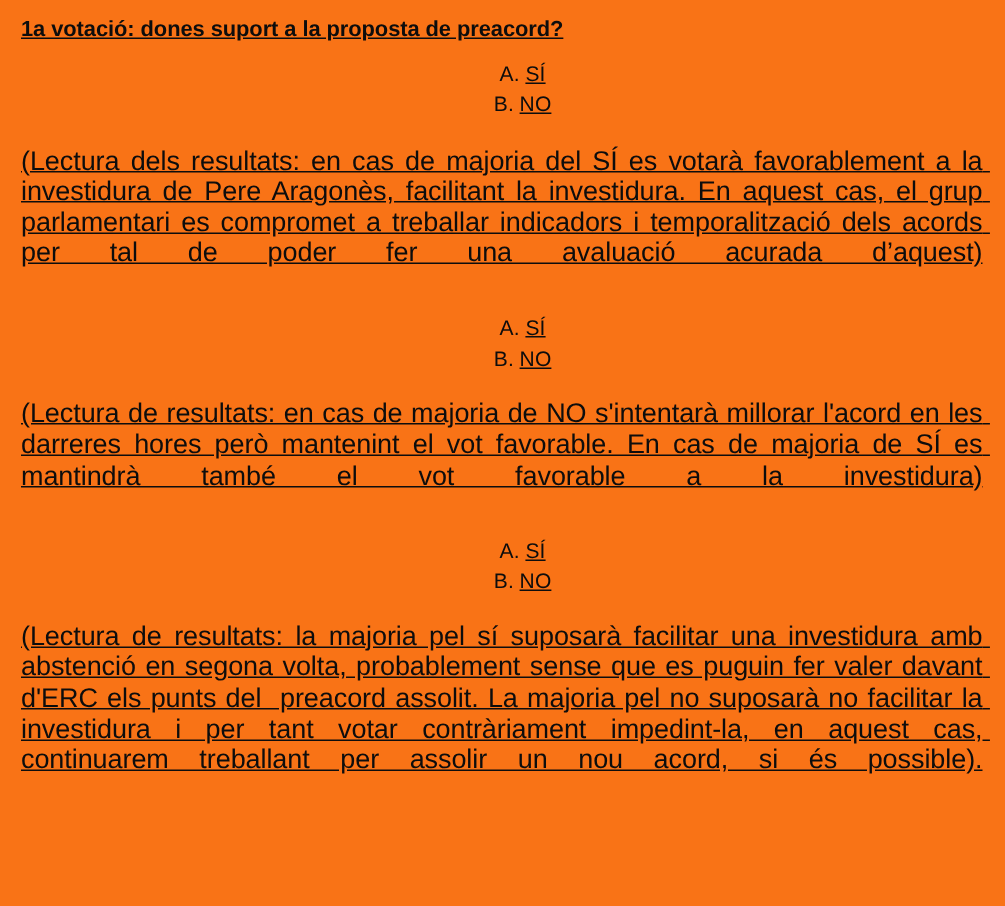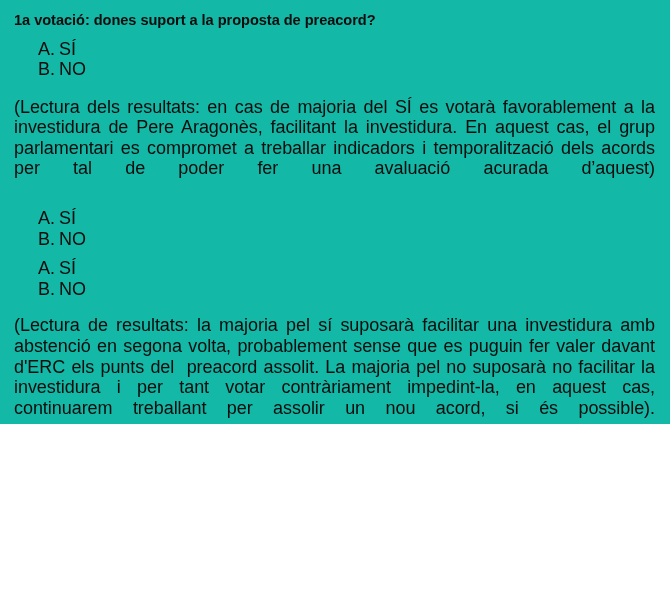--- a/index.html
+++ b/index.html
@@ -10,25 +10,26 @@
   body {
     width: 670px;
     height: 604px;
     font-family: "Liberation Sans", sans-serif;
     color: #0d0d0d;
     -webkit-font-smoothing: antialiased;
   }
   .page {
     position: relative;
     width: 670px;
-    height: 424px;
+    height: 604px;
     box-sizing: border-box;
     padding: 11px 15px 0 14px;
-    background: #14b8a6;
+    background: #f97316;
     overflow: hidden;
+    text-decoration: underline;
   }
   .block {
     margin: 0;
     padding: 0;
   }
   .question {
     font-size: 14.6px;
     font-weight: bold;
     line-height: 18.5px;
     text-align: justify;
@@ -36,23 +37,24 @@
     margin: 0;
     letter-spacing: -0.05px;
   }
   .question-spacer-1 { margin-top: 0; }
   .question-spacer { margin-top: 18px; }
 
   .options {
     list-style: none;
     margin: 9px 0 0 0;
     padding: 0 0 0 24px;
-    font-size: 18px;
+    font-size: 14px;
     line-height: 20.5px;
     font-weight: normal;
+    text-align: center;
   }
   .option {
     white-space: pre;
     letter-spacing: 0.1px;
   }
   .option .marker {
     display: inline-block;
     width: 21px;
   }
 
@@ -86,20 +88,21 @@
       <li class="option"><span class="marker">B.</span><span>NO</span></li>
     </ul>
     <p class="reading">(Lectura dels resultats: en cas de majoria del SÍ es votarà favorablement a la investidura de Pere Aragonès, facilitant la investidura. En aquest cas, el grup parlamentari es compromet a treballar indicadors i temporalització dels acords per tal de poder fer una avaluació acurada d’aquest)</p>
   </div>
 
   <div class="block">
     <ul class="options">
       <li class="option"><span class="marker">A.</span><span>SÍ</span></li>
       <li class="option"><span class="marker">B.</span><span>NO</span></li>
     </ul>
+    <p class="reading tight">(Lectura de resultats: en cas de majoria de NO s'intentarà millorar l'acord en les darreres hores però mantenint el vot favorable. En cas de majoria de SÍ es mantindrà també el vot favorable a la investidura)</p>
   </div>
 
   <div class="block">
     <ul class="options">
       <li class="option"><span class="marker">A.</span><span>SÍ</span></li>
       <li class="option"><span class="marker">B.</span><span>NO</span></li>
     </ul>
     <p class="reading tight">(Lectura de resultats: la majoria pel sí suposarà facilitar una investidura amb abstenció en segona volta, probablement sense que es puguin fer valer davant d'ERC els punts del  preacord assolit. La majoria pel no suposarà no facilitar la investidura i per tant votar contràriament impedint-la, en aquest cas, continuarem treballant per assolir un nou acord, si és possible).</p>
   </div>
 

